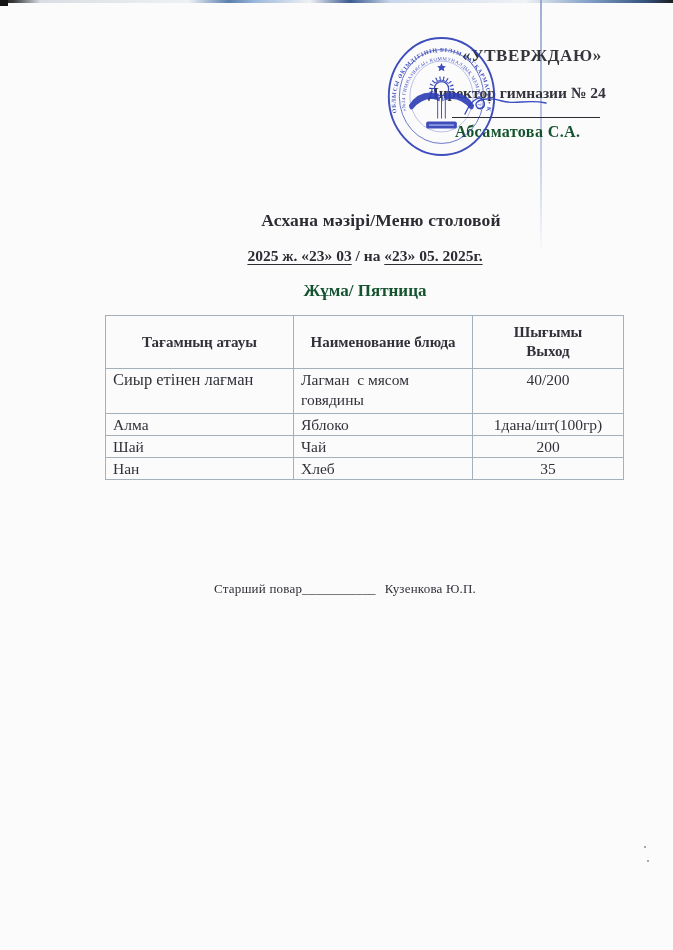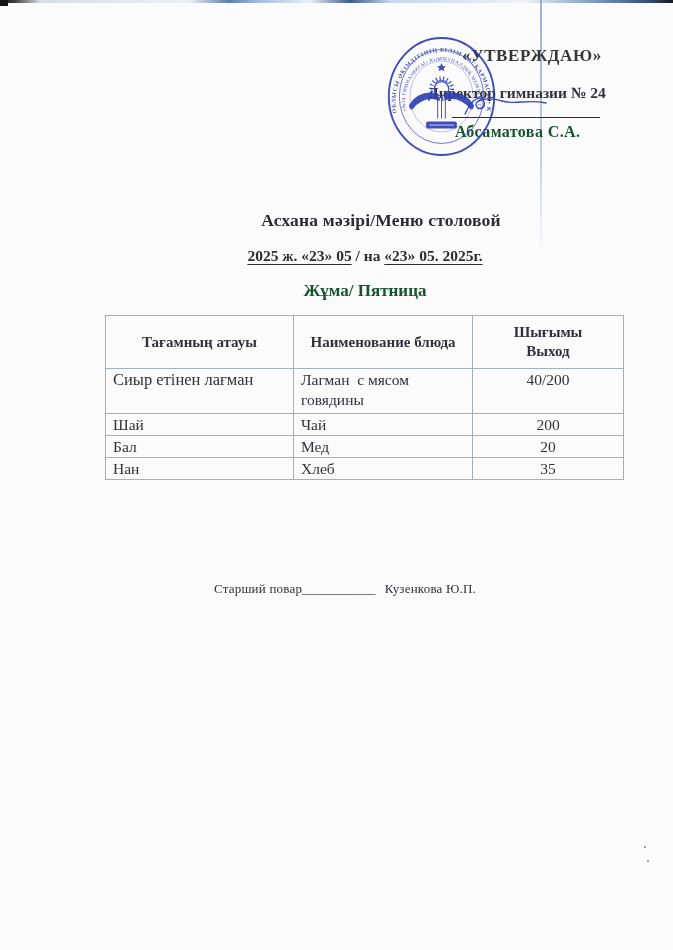--- a/index.html
+++ b/index.html
@@ -143,21 +143,21 @@
       <path d="M94,74 Q83,57 63,62 L63,69 Q78,64 90,78 Q93,80 94,74 Z" fill="#2b3cb5"></path>
       <line x1="56" y1="66" x2="56" y2="88" stroke="#2b3cb5" stroke-width="1"></line>
       <line x1="60" y1="66" x2="60" y2="88" stroke="#2b3cb5" stroke-width="1"></line>
       <line x1="64" y1="66" x2="64" y2="88" stroke="#2b3cb5" stroke-width="1"></line>
       <rect x="44" y="91" width="32" height="7.5" rx="2" fill="#2b3cb5"></rect>
       <line x1="47" y1="94.8" x2="73" y2="94.8" stroke="#dfe5ff" stroke-width="0.9"></line>
     </g>
   </svg>
 
   <div class="doc-title">Асхана мәзірі/Меню столовой</div>
-  <div class="doc-date"><span class="u">2025 ж. «23» 05</span><span> / на </span><span class="u">«23» 05. 2025г.</span></div>
+  <div class="doc-date"><span class="u">2025 ж. «23» 03</span><span> / на </span><span class="u">«23» 05. 2025г.</span></div>
   <div class="doc-day">Жұма/ Пятница</div>
 
   <table class="menu">
     <colgroup>
         <col class="c1">
         <col class="c2">
         <col class="c3">
       </colgroup>
     <thead>
       <tr>
@@ -169,28 +169,28 @@
         </th>
       </tr>
     </thead>
     <tbody>
       <tr class="r-main">
         <td class="kk-big">Сиыр етінен лағман</td>
         <td class="wrap">Лагман  с мясом говядины</td>
         <td class="out">40/200</td>
       </tr>
       <tr class="r-small">
+        <td>Алма</td>
+        <td>Яблоко</td>
+        <td class="out">1дана/шт(100гр)</td>
+      </tr>
+      <tr class="r-small">
         <td>Шай</td>
         <td>Чай</td>
         <td class="out">200</td>
-      </tr>
-      <tr class="r-small">
-        <td>Бал</td>
-        <td>Мед</td>
-        <td class="out">20</td>
       </tr>
       <tr class="r-small">
         <td>Нан</td>
         <td>Хлеб</td>
         <td class="out">35</td>
       </tr>
     </tbody>
   </table>
 
   <div class="chef-line"><span>Старший повар</span><span>___________</span><span class="nm">Кузенкова Ю.П.</span></div>

